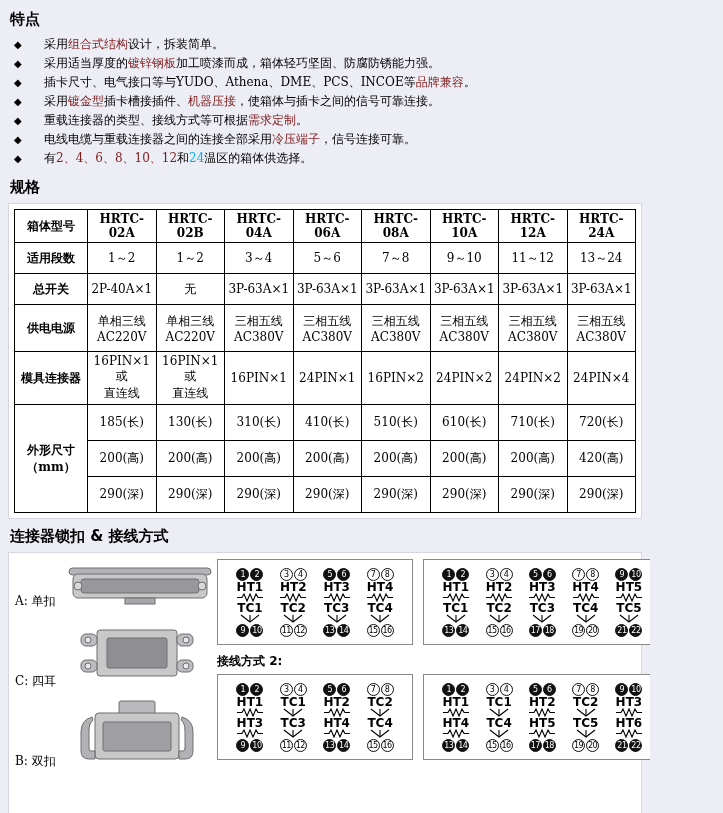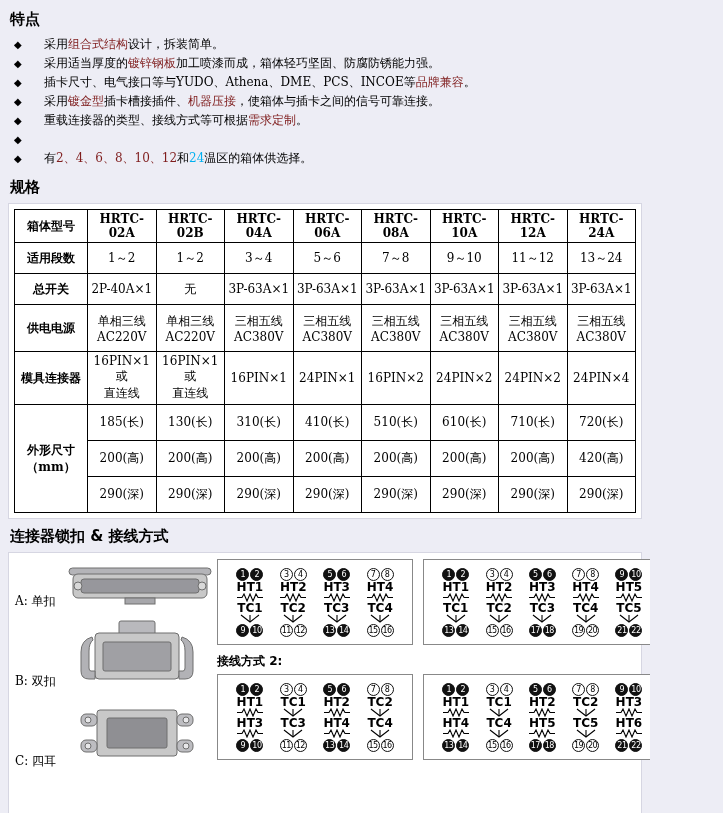--- a/index.html
+++ b/index.html
@@ -91,20 +91,21 @@
       <div class="feature">
         <span class="bullet">◆</span>
         <span class="ftext"><span>采用</span><span class="hl-blue">镀金型</span><span>插卡槽接插件、</span><span class="hl-blue">机器压接</span><span>，使箱体与插卡之间的信号可靠连接。</span></span>
       </div>
       <div class="feature">
         <span class="bullet">◆</span>
         <span class="ftext"><span>重载连接器的类型、接线方式等可根据</span><span class="hl-blue">需求定制</span><span>。</span></span>
       </div>
       <div class="feature">
         <span class="bullet">◆</span>
+        <span class="ftext"><span>电线电缆与重载连接器之间的连接全部采用</span><span class="hl-blue">冷压端子</span><span>，信号连接可靠。</span></span>
       </div>
       <div class="feature">
         <span class="bullet">◆</span>
         <span class="ftext"><span>有</span><span class="hl-blue">2、4、6、8、10、12</span><span>和</span><span class="hl-cyan">24</span><span>温区的箱体供选择。</span></span>
       </div>
     </div>
 
   <div class="heading">规格</div>
   <div class="panel spec-panel">
     <table class="spec">
@@ -232,49 +233,49 @@
           <rect x="2" y="9" width="142" height="7" rx="3.5" fill="#b4b4b8" stroke="#6e6e6e"></rect>
           <rect x="6" y="15" width="134" height="24" rx="5" fill="#c8c8c8" stroke="#6e6e6e"></rect>
           <rect x="14" y="20" width="118" height="14" rx="3" fill="#97979c" stroke="#6e6e6e"></rect>
           <circle cx="11" cy="27" r="4" fill="#d8d8d8" stroke="#6e6e6e"></circle>
           <circle cx="135" cy="27" r="4" fill="#d8d8d8" stroke="#6e6e6e"></circle>
           <rect x="58" y="39" width="30" height="6" fill="#a7a7ab" stroke="#6e6e6e"></rect>
         </svg>
       </div>
 
       <div class="photo-row">
-        <span class="photo-label">B: 双扣</span>
-        <svg width="140" height="72" viewBox="0 0 140 72">
-          <rect x="52" y="4" width="36" height="14" rx="2" fill="#b9b9bd" stroke="#6e6e6e"></rect>
-          <rect x="28" y="16" width="84" height="46" rx="4" fill="#c8c8c8" stroke="#6e6e6e"></rect>
-          <rect x="36" y="25" width="68" height="29" rx="2" fill="#a0a0a4" stroke="#6e6e6e"></rect>
-          <path d="M25 20 q-11 3 -11 15 v19 q0 8 8 8 h6 v-8 h-4 q-2 0 -2 -3 v-17 q0 -8 4 -11 z" fill="#b2b2b6" stroke="#6e6e6e"></path>
-          <path d="M115 20 q11 3 11 15 v19 q0 8 -8 8 h-6 v-8 h4 q2 0 2 -3 v-17 q0 -8 -4 -11 z" fill="#b2b2b6" stroke="#6e6e6e"></path>
-        </svg>
-      </div>
-
-      <div class="photo-row">
         <span class="photo-label">C: 四耳</span>
         <svg width="140" height="72" viewBox="0 0 140 72">
           <rect x="30" y="13" width="80" height="46" rx="3" fill="#c8c8c8" stroke="#6e6e6e"></rect>
           <rect x="40" y="21" width="60" height="30" rx="2" fill="#8f8f93" stroke="#6e6e6e"></rect>
           <g fill="#bdbdc1" stroke="#6e6e6e">
             <rect x="14" y="17" width="16" height="12" rx="5"></rect>
             <rect x="14" y="43" width="16" height="12" rx="5"></rect>
             <rect x="110" y="17" width="16" height="12" rx="5"></rect>
             <rect x="110" y="43" width="16" height="12" rx="5"></rect>
           </g>
           <g fill="#e8e8ea" stroke="#6e6e6e">
             <circle cx="21" cy="23" r="3"></circle>
               <circle cx="21" cy="49" r="3"></circle>
             <circle cx="119" cy="23" r="3"></circle>
               <circle cx="119" cy="49" r="3"></circle>
           </g>
         </svg>
       </div>
+
+      <div class="photo-row">
+        <span class="photo-label">B: 双扣</span>
+        <svg width="140" height="72" viewBox="0 0 140 72">
+          <rect x="52" y="4" width="36" height="14" rx="2" fill="#b9b9bd" stroke="#6e6e6e"></rect>
+          <rect x="28" y="16" width="84" height="46" rx="4" fill="#c8c8c8" stroke="#6e6e6e"></rect>
+          <rect x="36" y="25" width="68" height="29" rx="2" fill="#a0a0a4" stroke="#6e6e6e"></rect>
+          <path d="M25 20 q-11 3 -11 15 v19 q0 8 8 8 h6 v-8 h-4 q-2 0 -2 -3 v-17 q0 -8 4 -11 z" fill="#b2b2b6" stroke="#6e6e6e"></path>
+          <path d="M115 20 q11 3 11 15 v19 q0 8 -8 8 h-6 v-8 h4 q2 0 2 -3 v-17 q0 -8 -4 -11 z" fill="#b2b2b6" stroke="#6e6e6e"></path>
+        </svg>
+      </div>
     </div>
 
     <div class="wiring-col">
       <div class="diagram-row">
         <div class="diagram small">
             <div class="zone">
               <div class="pin-pair">
                 <span class="pin dark">1</span>
                 <span class="pin dark">2</span>
               </div>

